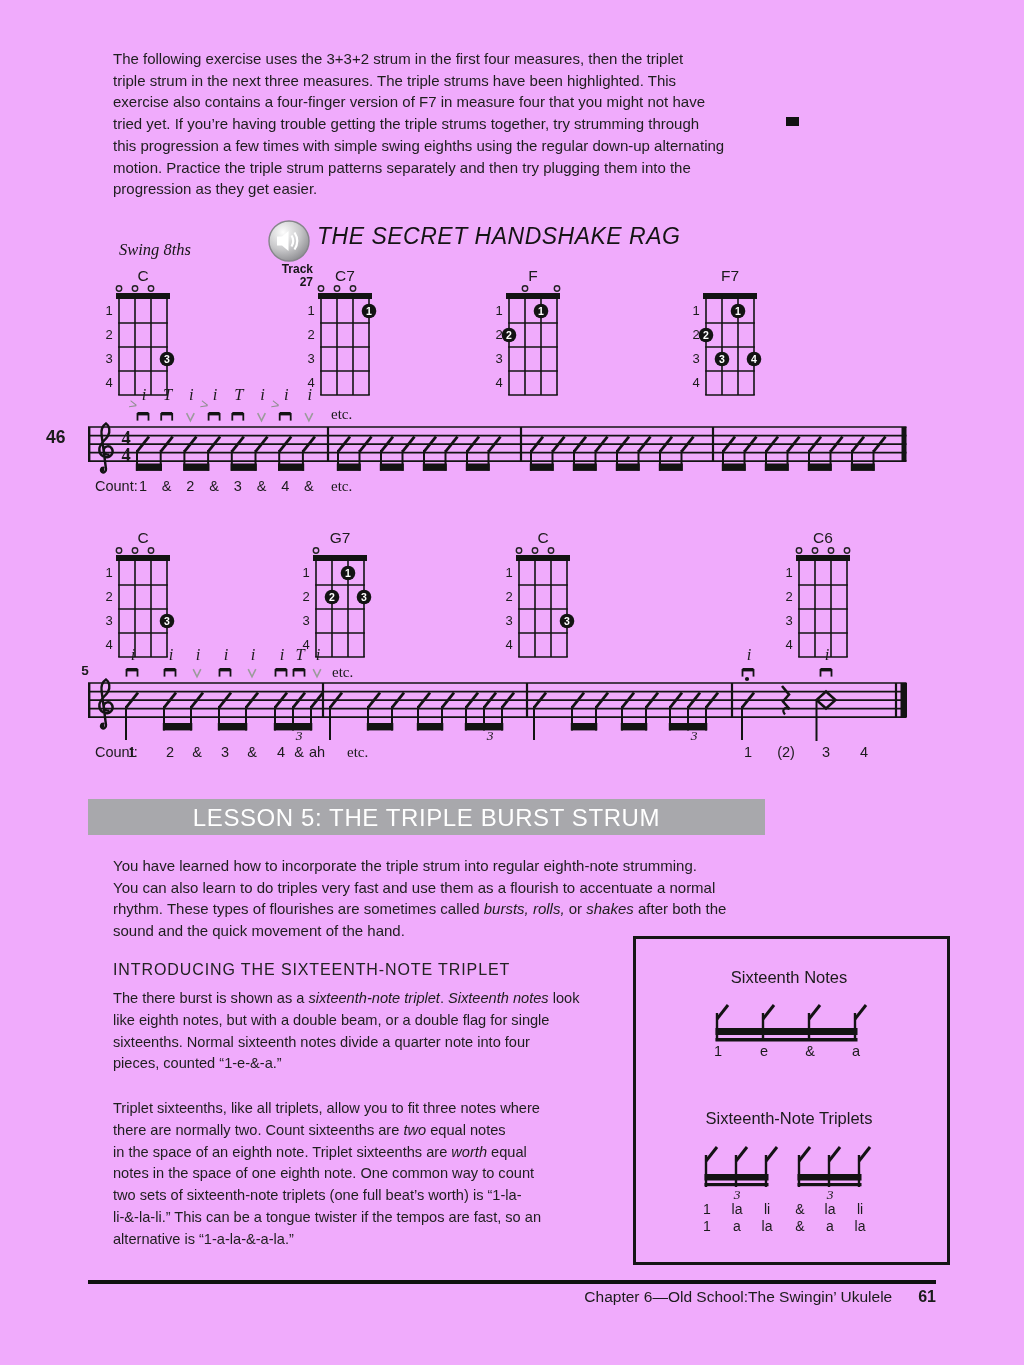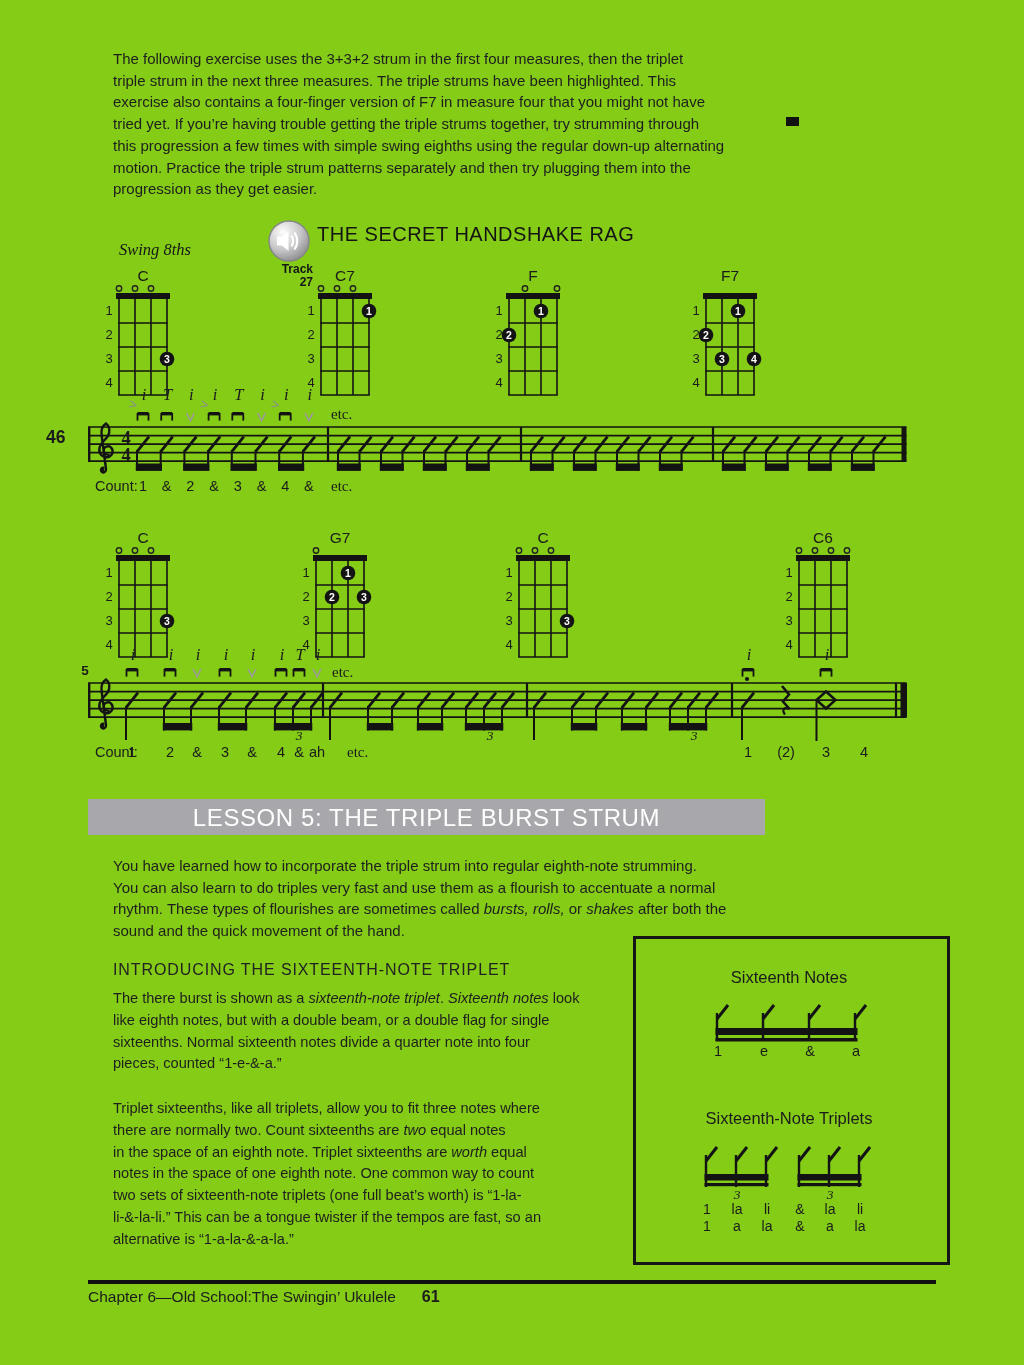--- a/index.html
+++ b/index.html
@@ -1,37 +1,37 @@
 <!DOCTYPE html>
 <html><head>
 <meta charset="utf-8">
 <style>
   html,body{margin:0;padding:0;background:#e8e8e8}
-  #page{position:relative;width:1024px;height:1365px;background:#84cc16;
+  #page{position:relative;width:1024px;height:1365px;background:#f0abfc;
         font-family:"Liberation Sans",sans-serif;color:#1e1e1e;overflow:hidden;margin:0 auto}
   .para{position:absolute;white-space:pre-line;font-size:15px;line-height:21.7px}
   .it{font-style:italic}
   #intro-paragraph{left:113px;top:48px;width:695px}
   #lesson-paragraph{left:113px;top:855px;width:695px}
   #triplet-para-1{left:113px;top:988px;width:520px;font-size:14.6px;line-height:21.8px}
   #triplet-para-2{left:113px;top:1098px;width:520px;font-size:14.6px;line-height:21.8px}
   #lesson-banner{position:absolute;left:88px;top:799px;width:677px;height:36px;background:#a8a8ac;
         color:#ffffff;font-size:24px;text-align:center;line-height:37px;letter-spacing:0.6px}
   #section-heading{position:absolute;left:113px;top:961px;font-size:16px;letter-spacing:0.9px;color:#222}
-  #song-title{position:absolute;left:317px;top:223px;font-size:20px;
+  #song-title{position:absolute;left:317px;top:223px;font-style:italic;font-size:23px;
         letter-spacing:0.5px;color:#141414;white-space:nowrap}
   #swing-marking{position:absolute;left:119px;top:240px;font-family:"Liberation Serif",serif;
         font-style:italic;font-size:16.5px;color:#161616}
   #track-block{position:absolute;left:265px;top:263px;width:48px;text-align:right;
         font-size:12px;font-weight:bold;line-height:13px;color:#161616}
   #audio-icon{position:absolute;left:267px;top:219px}
   #figure-box{position:absolute;left:633px;top:936px;width:311px;height:323px;border:3px solid #161616}
   #music-layer{position:absolute;left:0;top:0}
   #footer-rule{position:absolute;left:88px;top:1280px;width:848px;height:3.5px;background:#111}
-  #footer-text{position:absolute;left:88px;top:1288px;width:848px;font-size:15.5px;color:#1b1b1b}
+  #footer-text{position:absolute;left:88px;top:1288px;width:848px;text-align:right;font-size:15.5px;color:#1b1b1b}
   #footer-text .pg{font-weight:bold;margin-left:26px;font-size:16px}
   #print-mark{position:absolute;left:786px;top:117px;width:13px;height:9px;background:#111}
 </style>
 </head>
 <body>
 
 <div id="page">
 
   <div id="intro-paragraph" class="para">The following exercise uses the 3+3+2 strum in the first four measures, then the triplet
 triple strum in the next three measures. The triple strums have been highlighted. This

